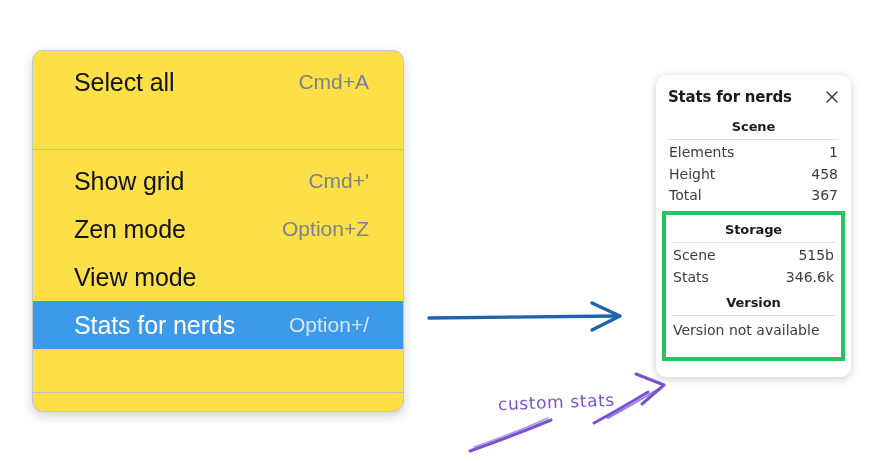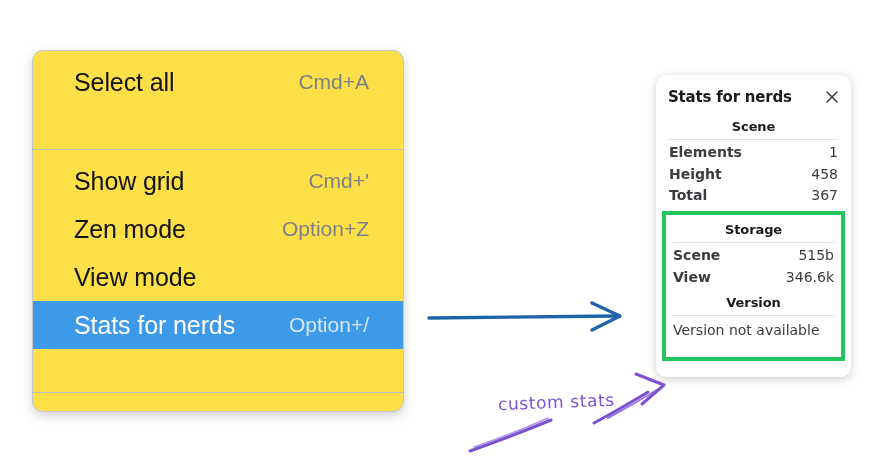--- a/index.html
+++ b/index.html
@@ -117,21 +117,21 @@
   }
   .stat-row {
     display: flex;
     align-items: baseline;
     justify-content: space-between;
     font-size: 14px;
     color: #3b3b40;
     padding: 3px 1px;
     line-height: 1.12;
   }
-  .stat-row .k { white-space: nowrap; font-weight: bold; }
+  .stat-row .k { white-space: nowrap; }
   .stat-row .v { white-space: nowrap; }
   .stat-full {
     font-size: 14px;
     color: #3b3b40;
     padding: 4px 1px 2px 1px;
     white-space: nowrap;
   }
 
   
   #custom-stats-box {
@@ -224,21 +224,21 @@
   <div id="custom-stats-box">
 
     <div class="section">
       <div class="section-title">Storage</div>
       <div class="section-rule"></div>
       <div class="stat-row">
         <span class="k">Scene</span>
         <span class="v">515b</span>
       </div>
       <div class="stat-row">
-        <span class="k">View</span>
+        <span class="k">Stats</span>
         <span class="v">346.6k</span>
       </div>
     </div>
 
     <div class="section">
       <div class="section-title">Version</div>
       <div class="section-rule"></div>
       <div class="stat-full">Version not available</div>
     </div>
 

